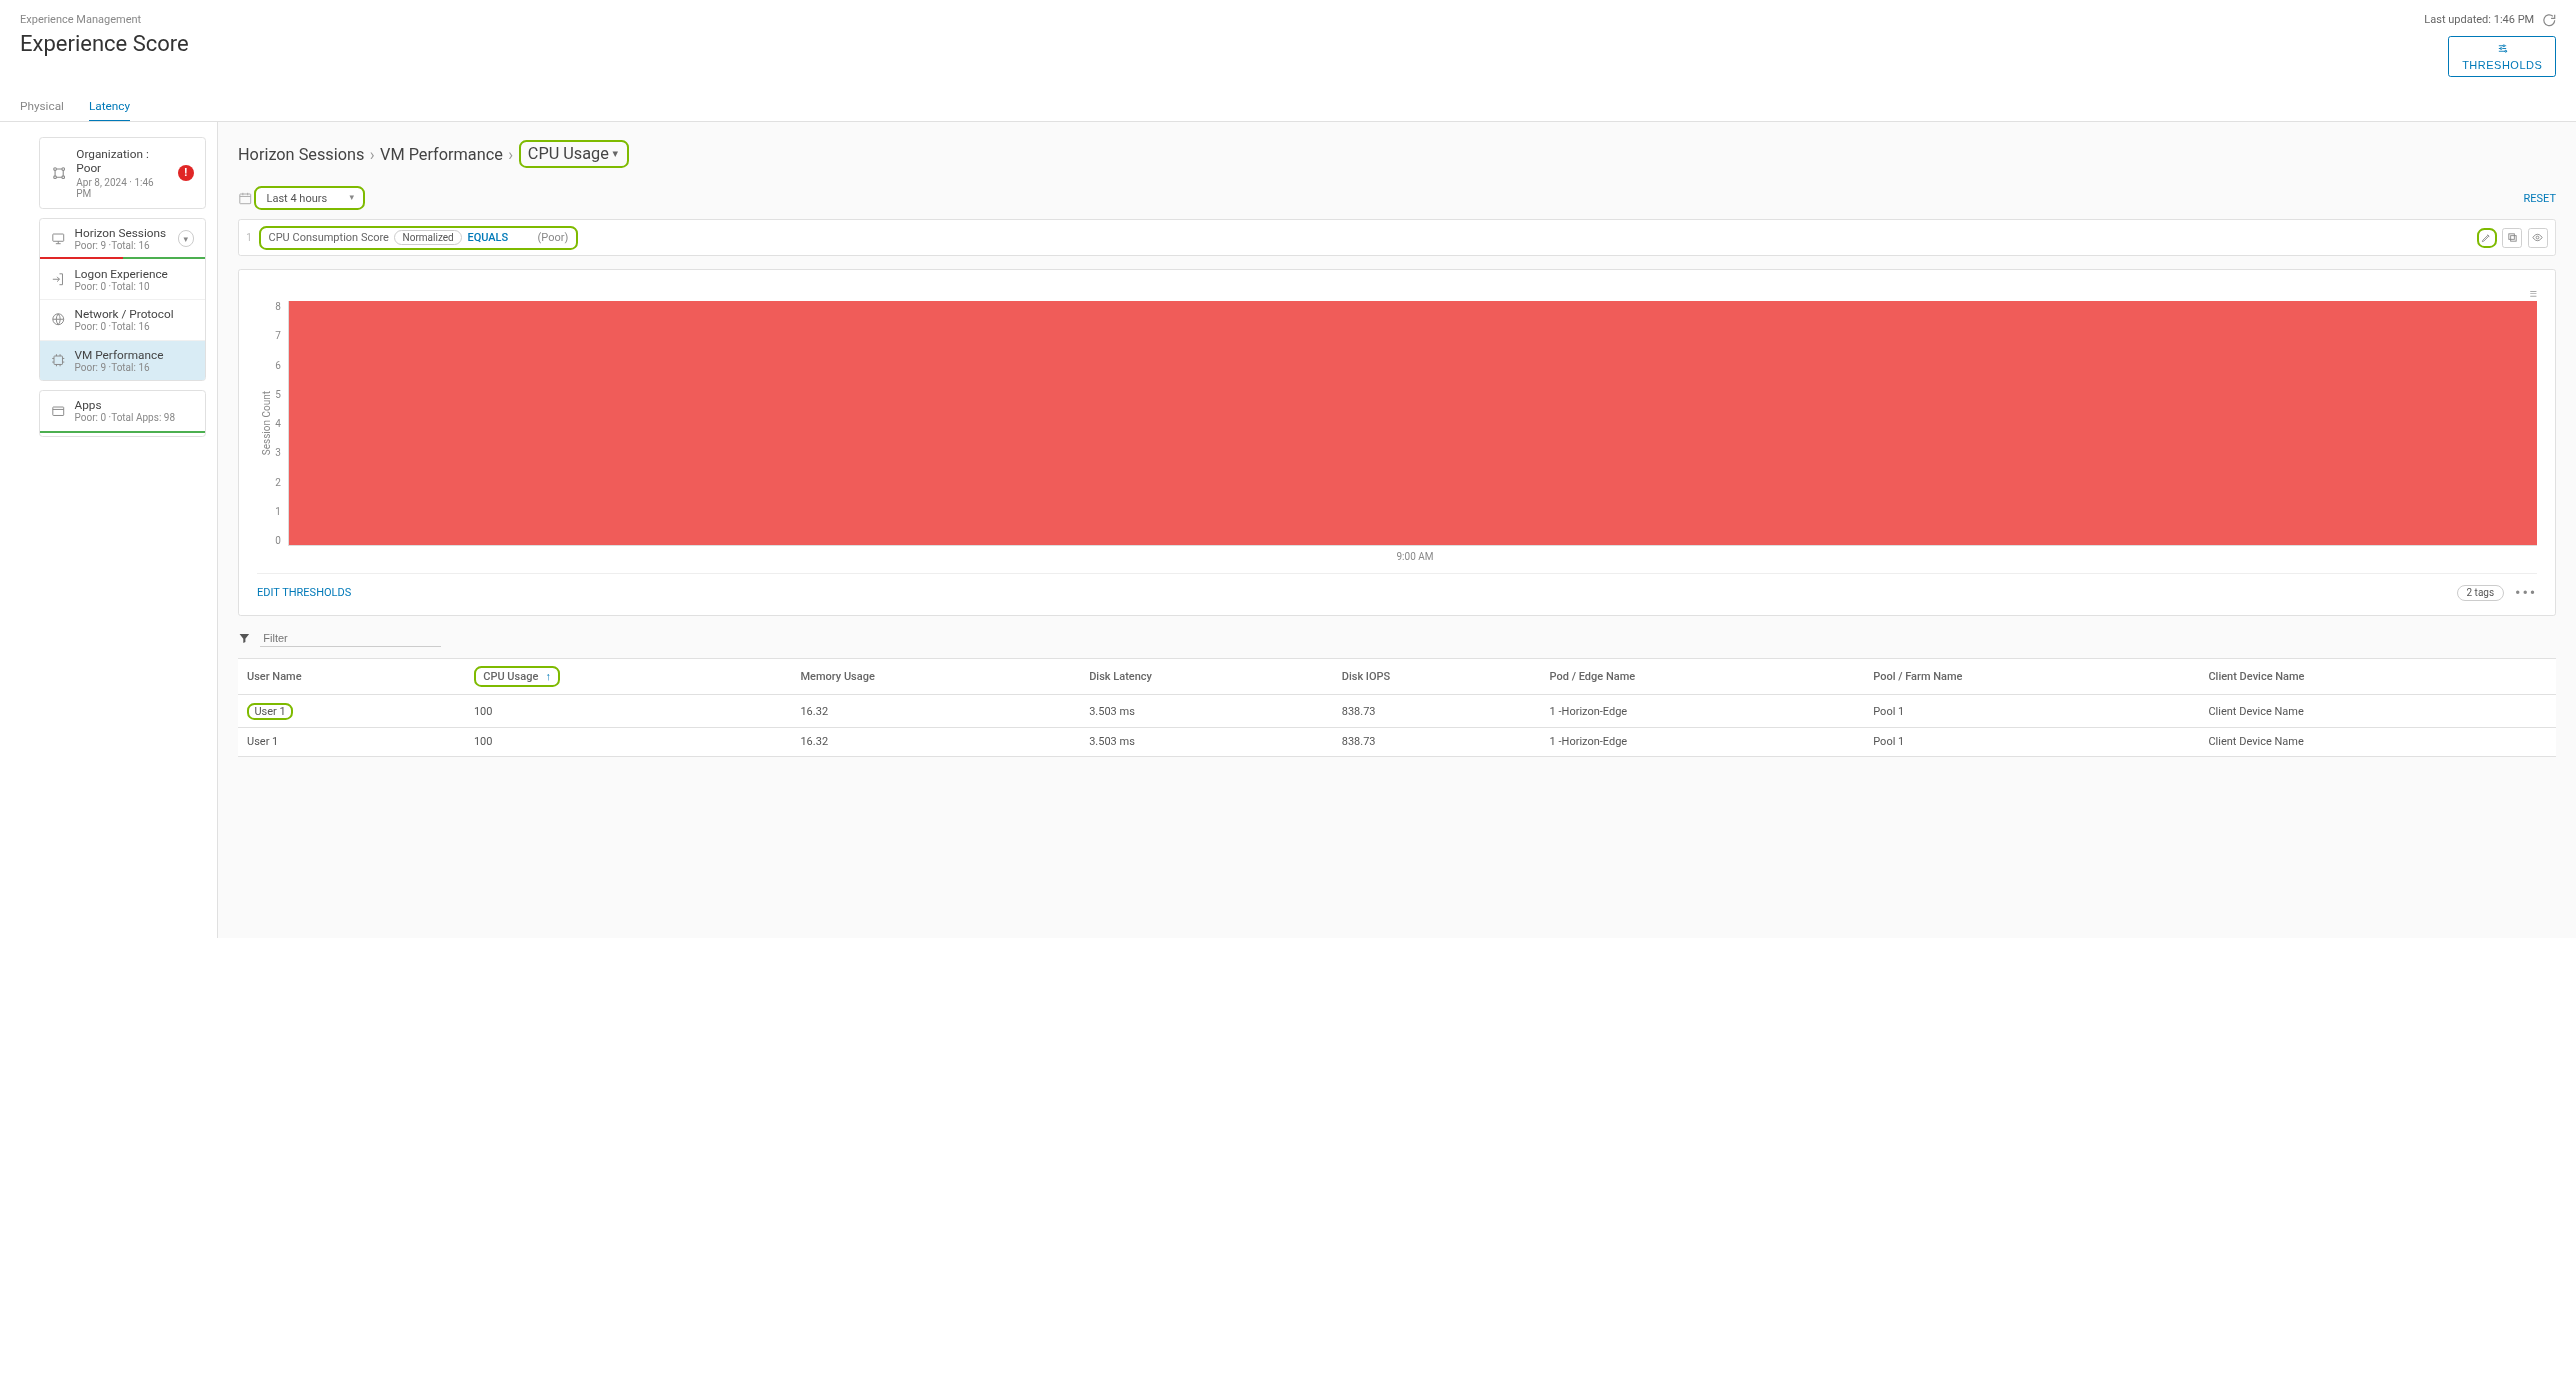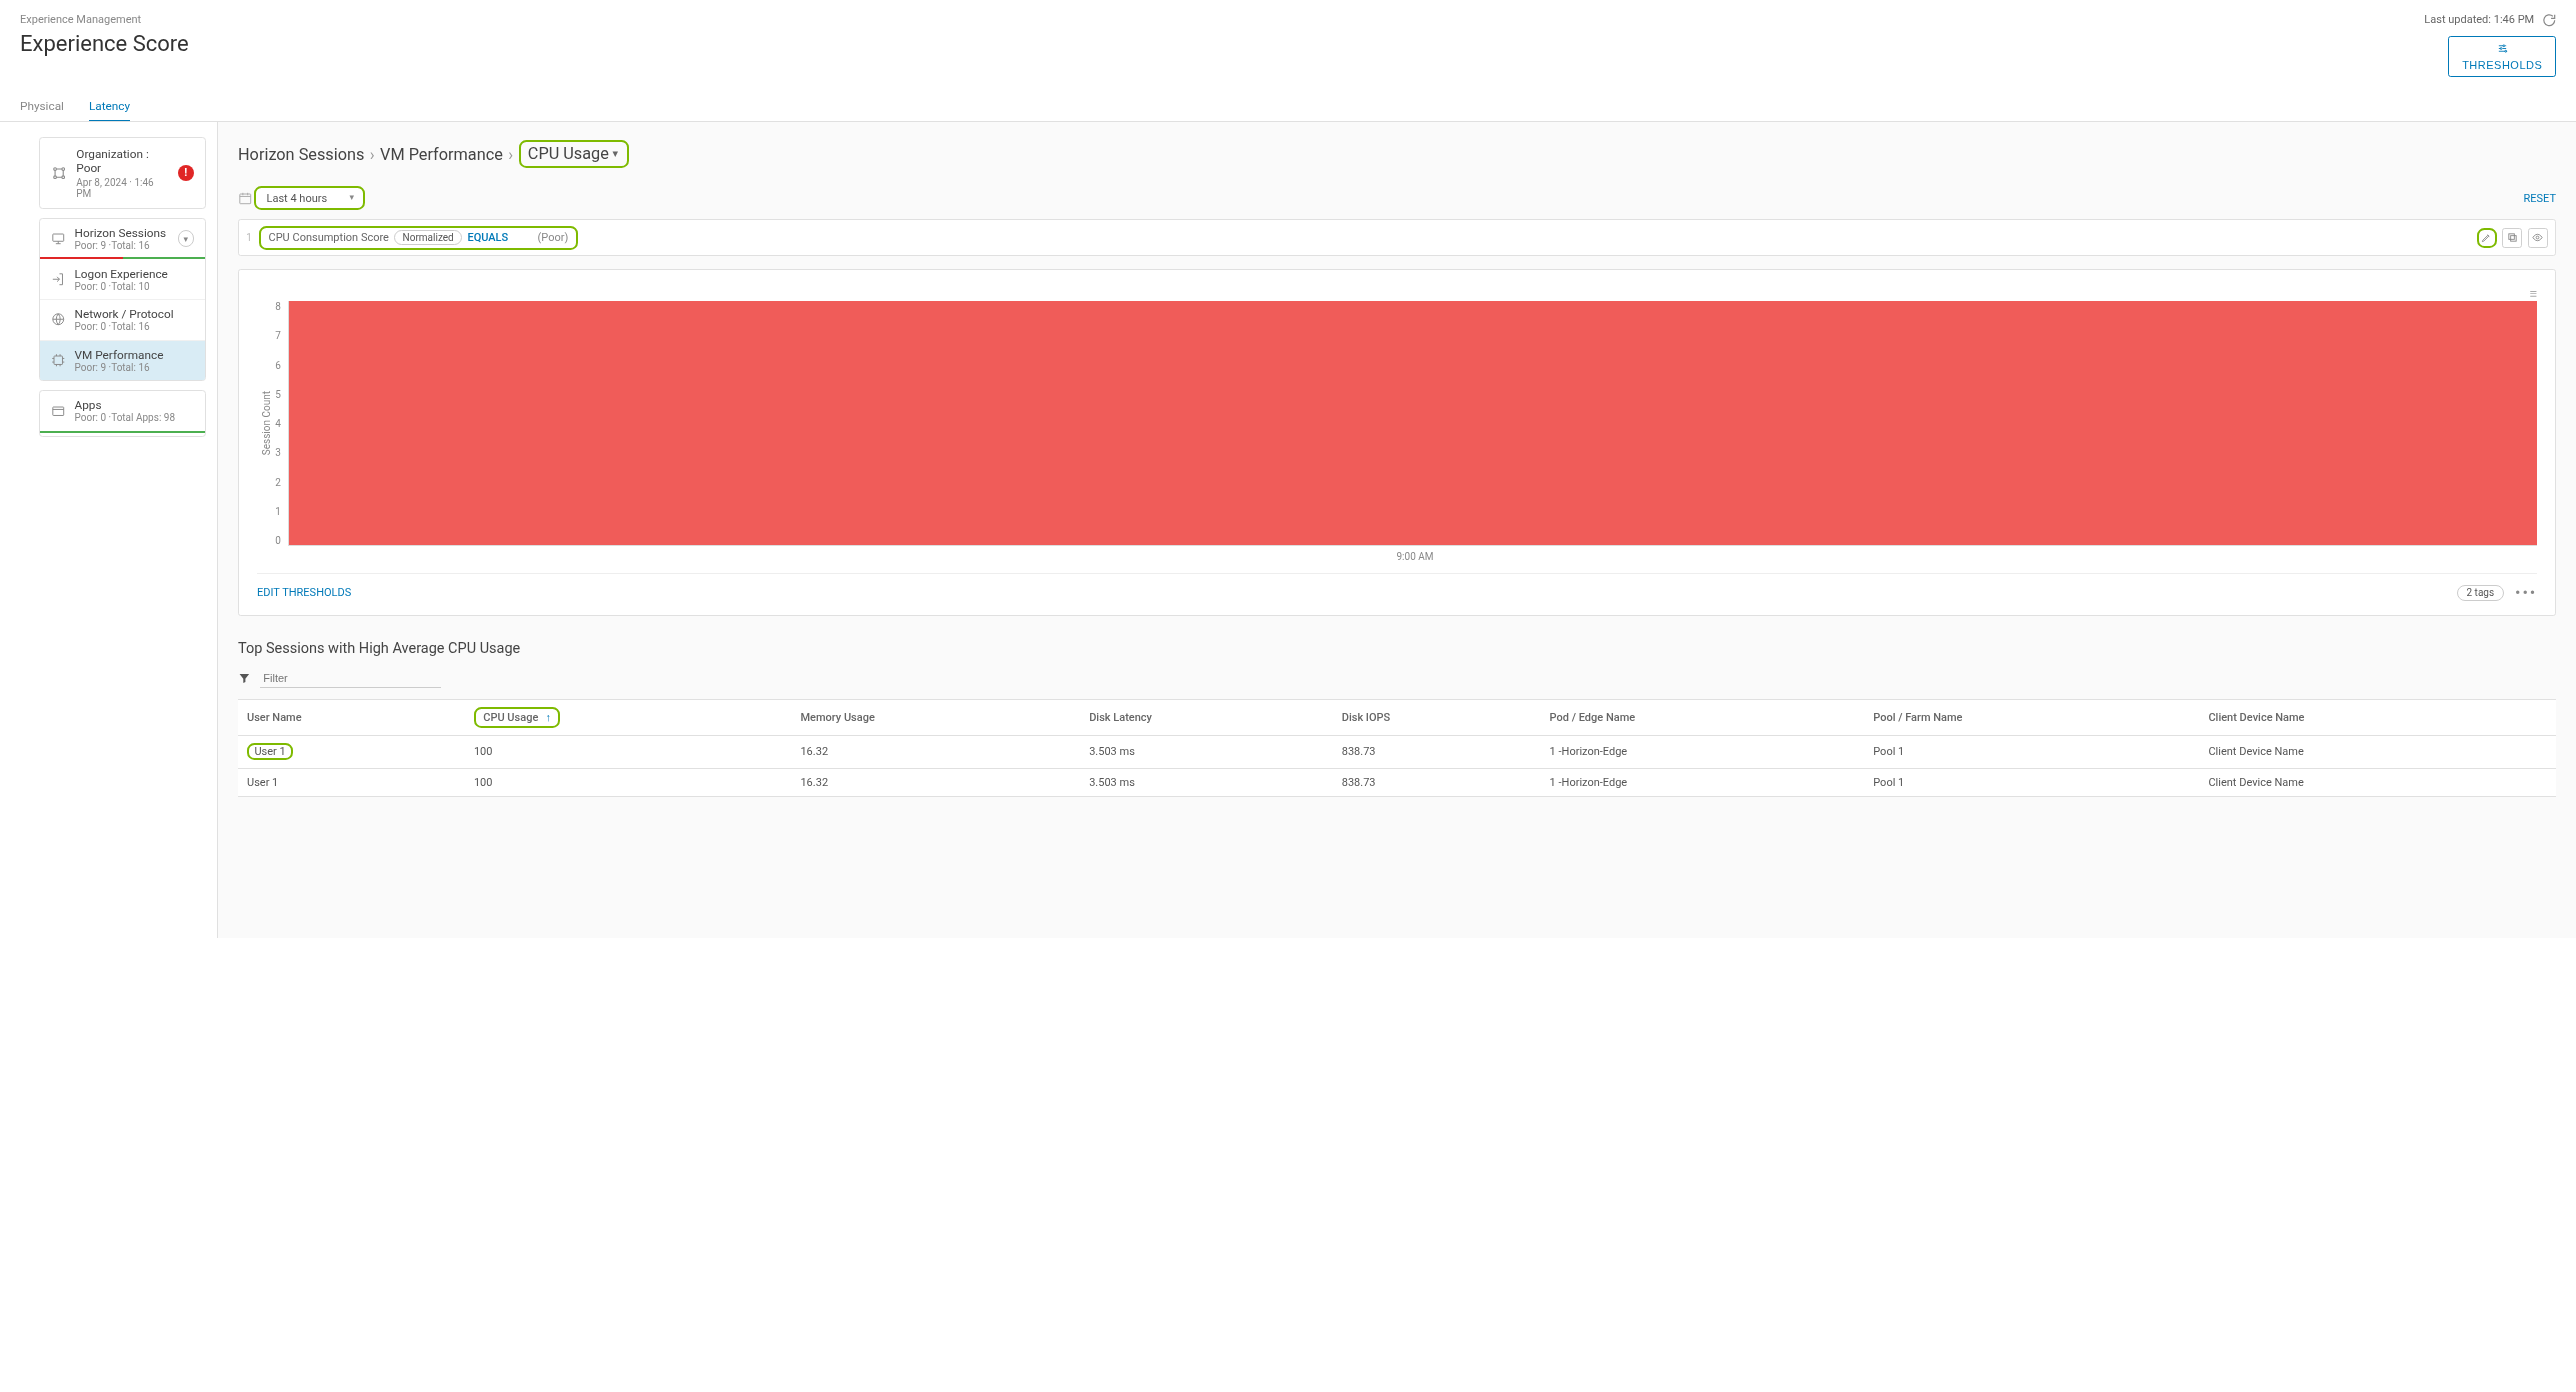--- a/index.html
+++ b/index.html
@@ -285,21 +285,20 @@
       <div class="xaxis">
         <span>9:00 AM</span>
       </div>
       <div class="card-footer">
         <a class="edit-th">EDIT THRESHOLDS</a>
         <span class="tags-pill">2 tags</span>
         <span class="more-dots">•••</span>
       </div>
     </div>
 
-    <div class="sessions-title">Top Sessions with High Average CPU Usage</div>
 
     <div class="filter-row">
       <span class="funnel">
         <svg viewBox="0 0 24 24" width="12.7" height="12.7" fill="#555">
             <path d="M3 4h18l-7 9v6l-4 2v-8L3 4z"></path>
           </svg>
       </span>
       <input class="filter-input" placeholder="Filter" style="">
     </div>
 

